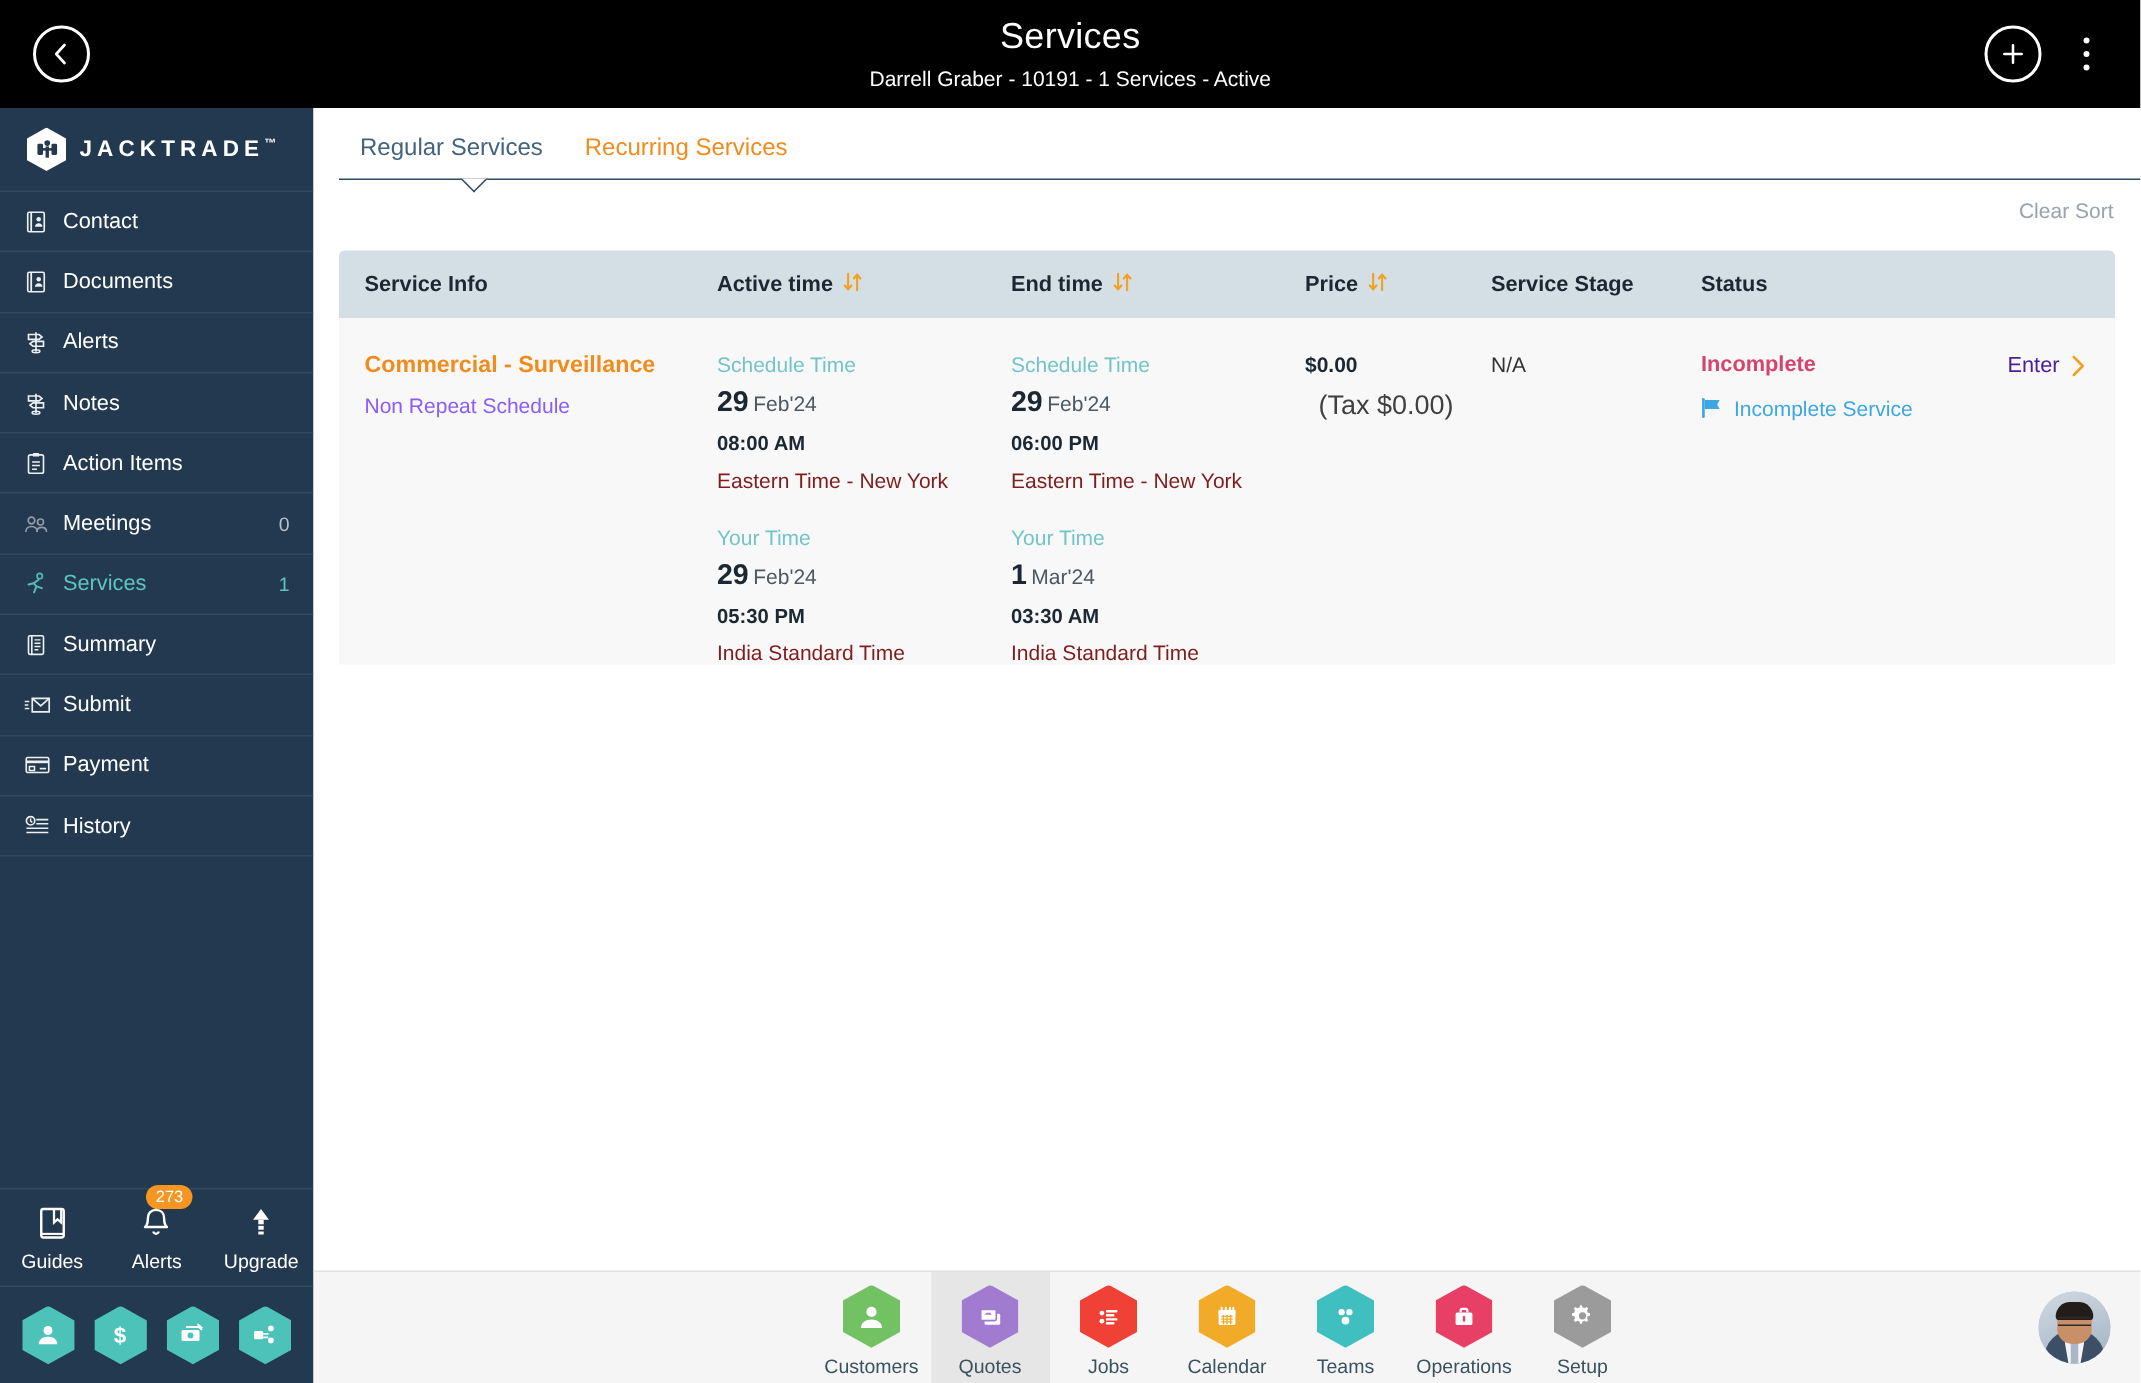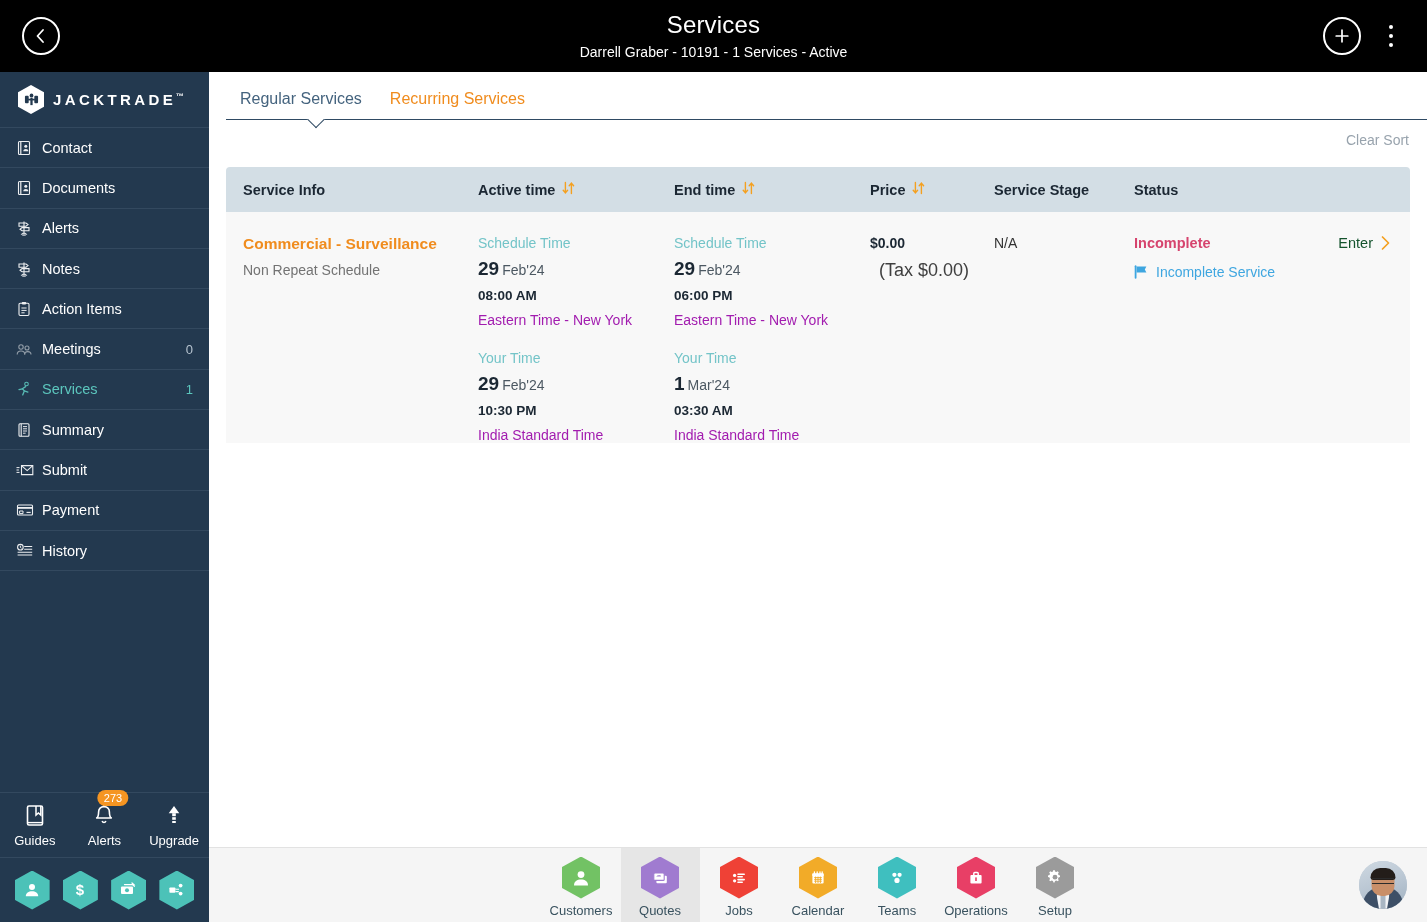--- a/index.html
+++ b/index.html
@@ -137,43 +137,43 @@
   table.svc thead th:last-child { border-top-right-radius: 4px; }
   .th-inner { display: flex; align-items: center; gap: 7px; }
   .sort-ico { display:inline-block; }
 
   table.svc tbody td {
     background: #f8f8f8; vertical-align: top; padding-top: 23px; font-size: 14px; color: #333;
   }
   table.svc tbody tr { height: 230px; }
   td.c-info { padding-left: 17px; }
   .svc-title { color: #f08c1e; font-weight: 700; font-size: 15.5px; }
-  .svc-sub { color: #737373; font-size: 14px; margin-top: 9px; }
+  .svc-sub { color: #8b5cf6; font-size: 14px; margin-top: 9px; }
 
   .tblock { margin-bottom: 0; }
   .t-lbl { color: #73c4c8; font-size: 14px; }
   .t-date { margin-top: 7px; color: #1b2733; }
   .t-date .dnum { font-size: 19px; font-weight: 700; }
   .t-date .dmon { font-size: 14px; color: #4c5862; margin-left: 3px; }
   .t-time { margin-top: 8px; font-size: 13.5px; font-weight: 700; color: #1b2733; }
-  .t-zone { margin-top: 9px; font-size: 14px; color: #a21caf; }
+  .t-zone { margin-top: 9px; font-size: 14px; color: #7f1d1d; }
   .tblock.second { margin-top: 22px; }
 
   .price-main { font-size: 14px; font-weight: 700; color: #1b2733; }
   .price-tax { font-size: 18px; color: #404040; margin-top: 9px; padding-left: 9px; }
   .stage-val { font-size: 14px; color: #333; }
   .status-main { font-size: 14.5px; font-weight: 700; color: #d6446e; }
   .status-link {
     font-size: 14px; color: #3ea6e0; margin-top: 13px;
     display: flex; align-items: center; gap: 7px; cursor: pointer;
   }
   .enter-cell { text-align: right; padding-right: 18px; }
   .enter-link {
     display: inline-flex; align-items: center; gap: 6px;
-    color: #14532d; font-size: 14.5px; cursor: pointer;
+    color: #4c1d95; font-size: 14.5px; cursor: pointer;
   }
 
   
   .bottombar {
     position: absolute; left: 209px; bottom: 0; width: 1218px; height: 75px;
     background: #f5f5f5; border-top: 1px solid #e2e2e2;
     display: flex; align-items: center; justify-content: center;
   }
   .bnav { display: flex; align-items: stretch; height: 75px; }
   .bnav-item {
@@ -553,21 +553,21 @@
                   <span class="dnum">29</span><span class="dmon">Feb'24</span>
                 </div>
                 <div class="t-time">08:00 AM</div>
                 <div class="t-zone">Eastern Time - New York</div>
               </div>
               <div class="tblock second">
                 <div class="t-lbl">Your Time</div>
                 <div class="t-date">
                   <span class="dnum">29</span><span class="dmon">Feb'24</span>
                 </div>
-                <div class="t-time">10:30 PM</div>
+                <div class="t-time">05:30 PM</div>
                 <div class="t-zone">India Standard Time</div>
               </div>
             </td>
 
             <td>
               <div class="tblock">
                 <div class="t-lbl">Schedule Time</div>
                 <div class="t-date">
                   <span class="dnum">29</span><span class="dmon">Feb'24</span>
                 </div>

